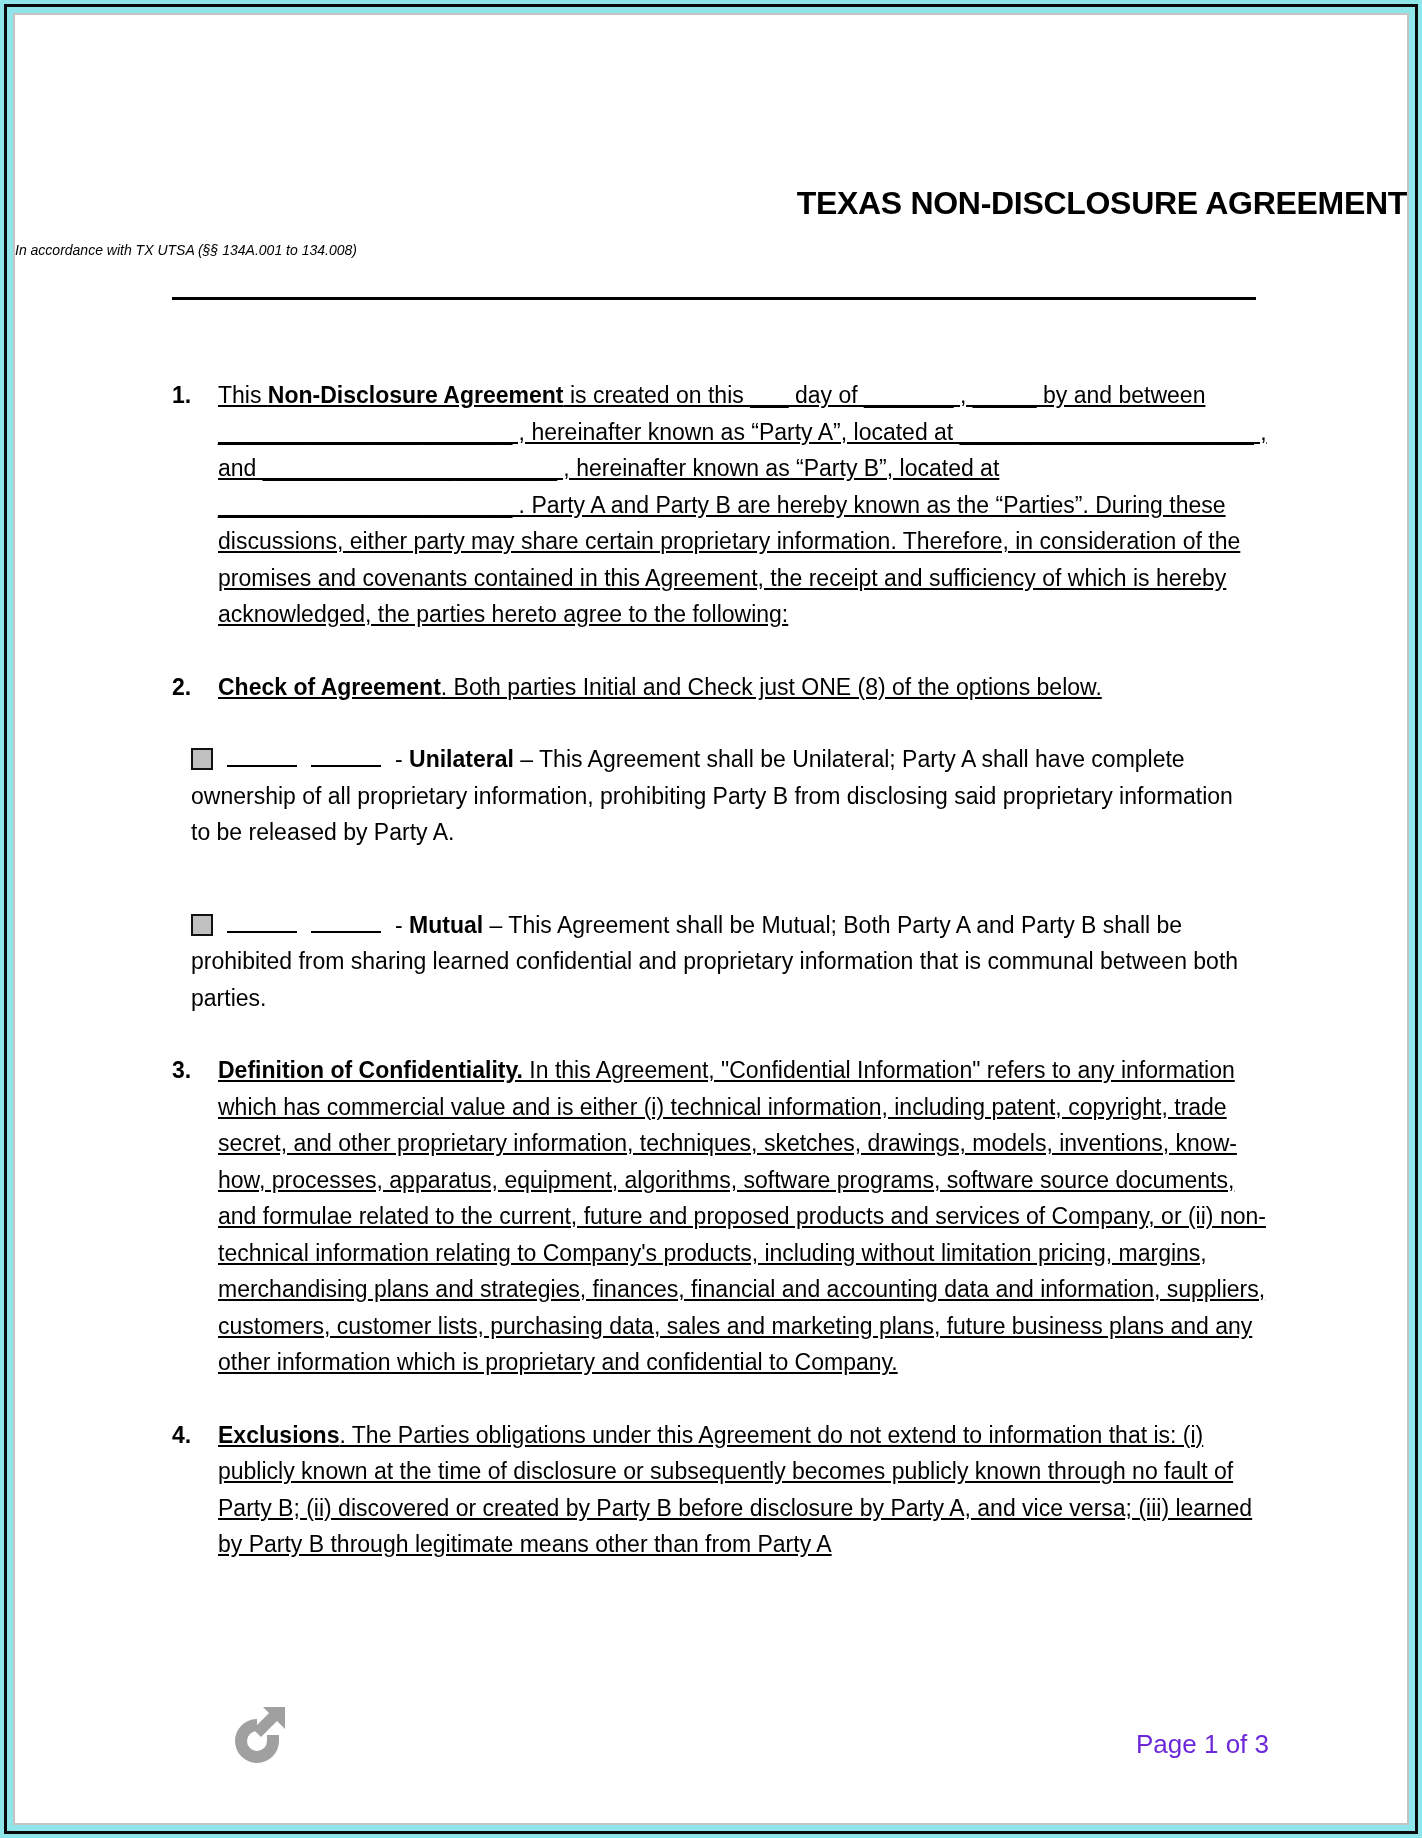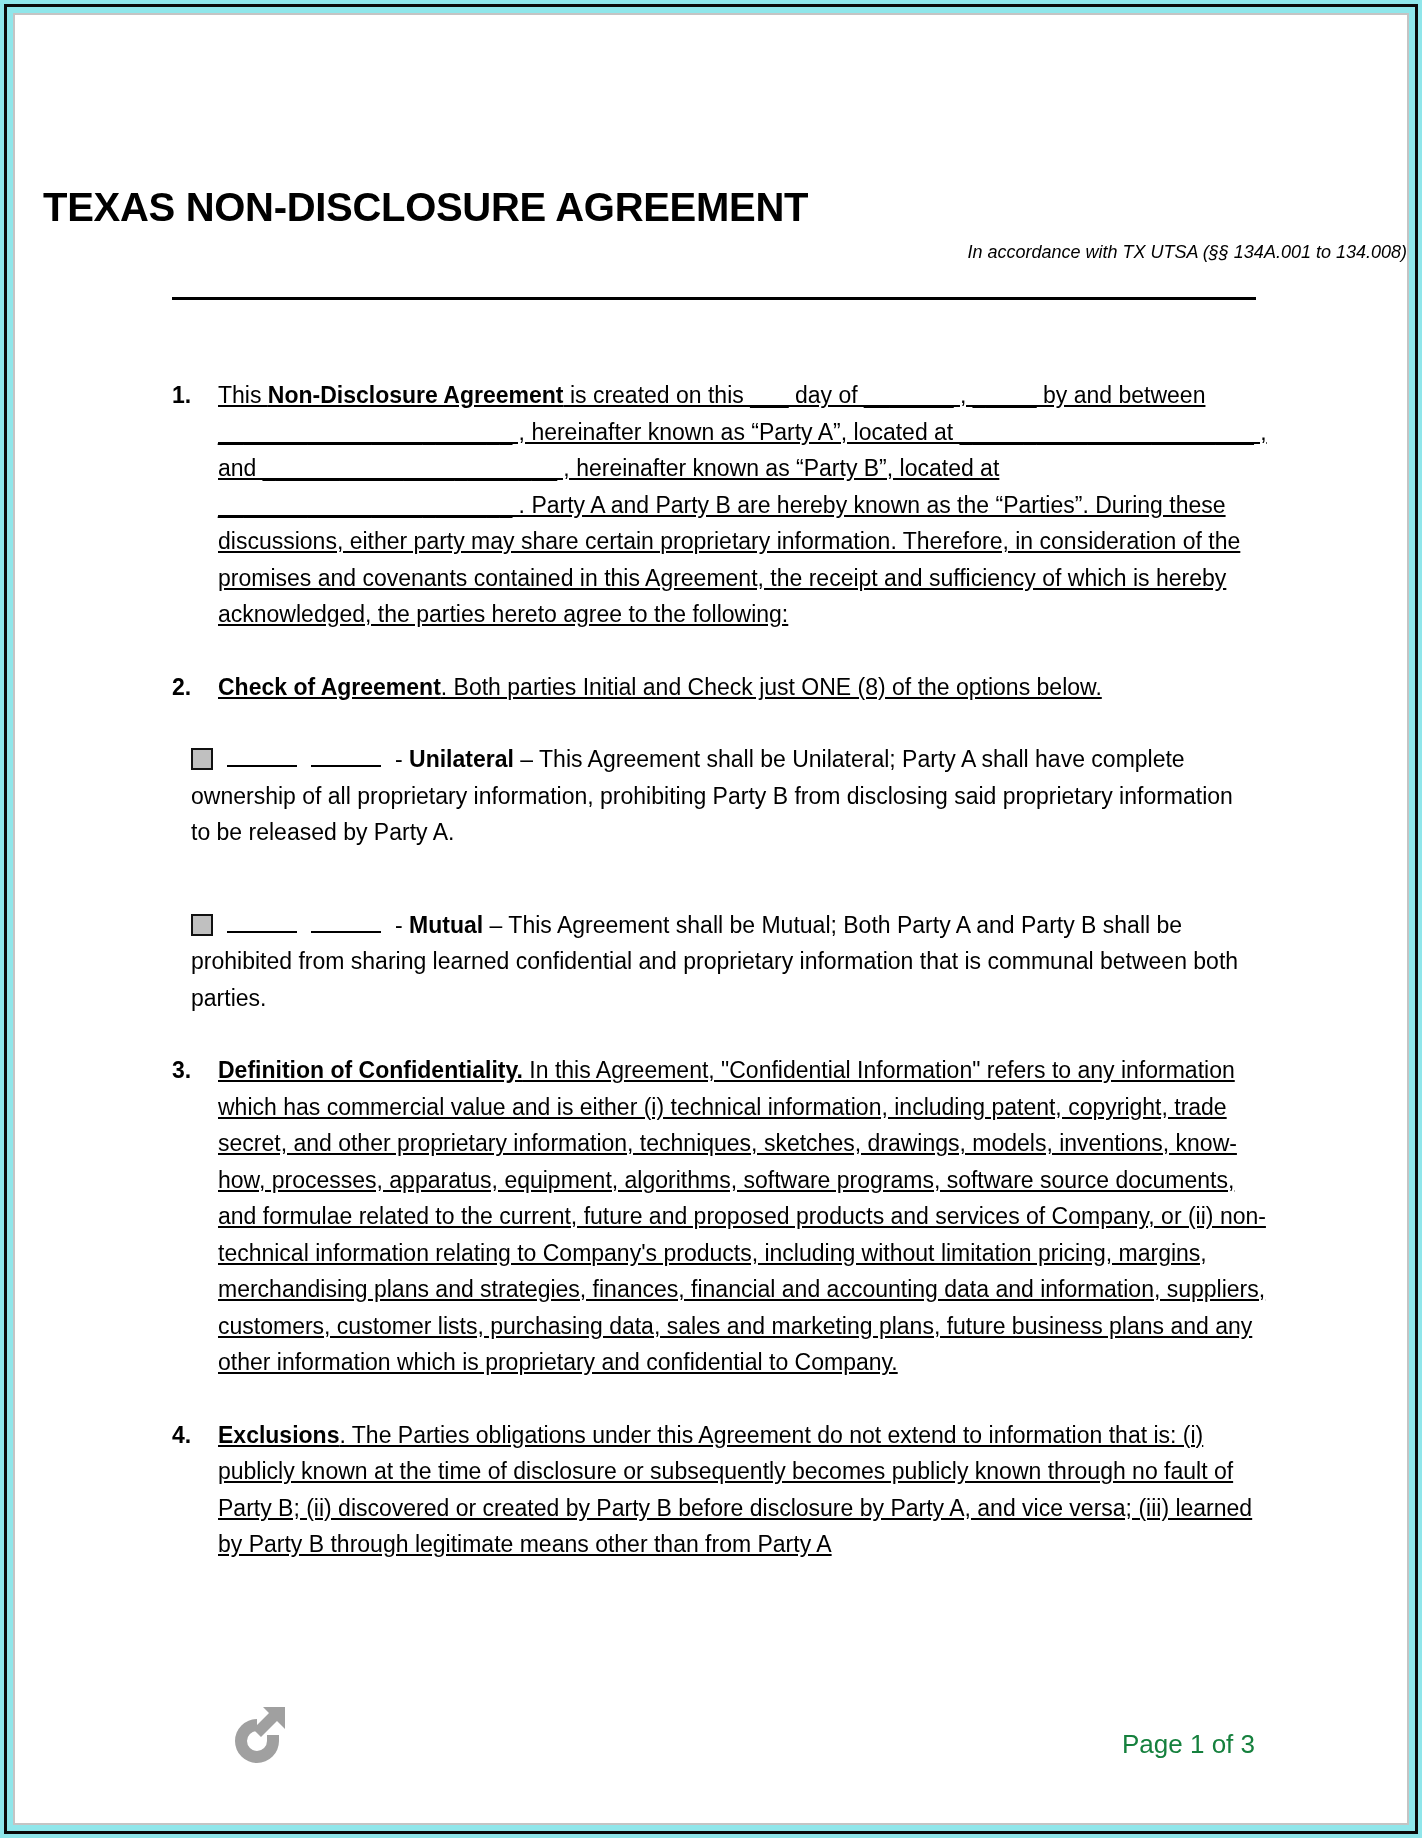--- a/index.html
+++ b/index.html
@@ -20,25 +20,25 @@
   }
   .page {
     position: absolute; left: 6px; top: 6px; right: 6px; bottom: 6px;
     background: #ffffff;
     border: 2px solid #c4c4c4;
     box-sizing: border-box;
     overflow: hidden;
   }
   .title {
     position: absolute; left: 0; right: 0; top: 170px;
-    text-align: left; font-weight: bold; font-size: 40px; letter-spacing: -0.3px; margin-left: 28px;
+    text-align: right; font-weight: bold; font-size: 32px; letter-spacing: -0.3px;
   }
   .subtitle {
     position: absolute; left: 0; right: 0; top: 227px;
-    text-align: right; font-style: italic; font-size: 18px;
+    text-align: left; font-style: italic; font-size: 14px;
   }
   .rule {
     position: absolute; left: 157px; width: 1084px; top: 282px; height: 3px; background: #000;
   }
   .body {
     position: absolute; left: 157px; width: 1100px; top: 362px;
     font-size: 23px; line-height: 36.5px;
   }
   .section { display: flex; margin-bottom: 36px; }
   .num { width: 46px; flex: none; font-weight: bold; }
@@ -49,21 +49,21 @@
   .cb {
     display: inline-block; width: 22px; height: 22px; background: #c0c0c0;
     border: 2px solid #111; box-sizing: border-box; vertical-align: -3px; margin-right: 14px;
   }
   .blank { display: inline-block; border-bottom: 2px solid #000; height: 20px; vertical-align: 0; }
   .initials .blank { width: 70px; margin-right: 14px; }
   .footer-logo {
     position: absolute; left: 212px; top: 1690px; width: 60px; height: 62px;
   }
   .page-num {
-    position: absolute; right: 152px; top: 1714px; font-size: 26px; color: #15803d;
+    position: absolute; right: 138px; top: 1714px; font-size: 26px; color: #6d28d9;
   }
 </style>
 </head>
 <body>
 
 <div class="frame-outer">
   <div class="frame-teal">
     <div class="page">
 
       <div class="title">TEXAS NON-DISCLOSURE AGREEMENT</div>

